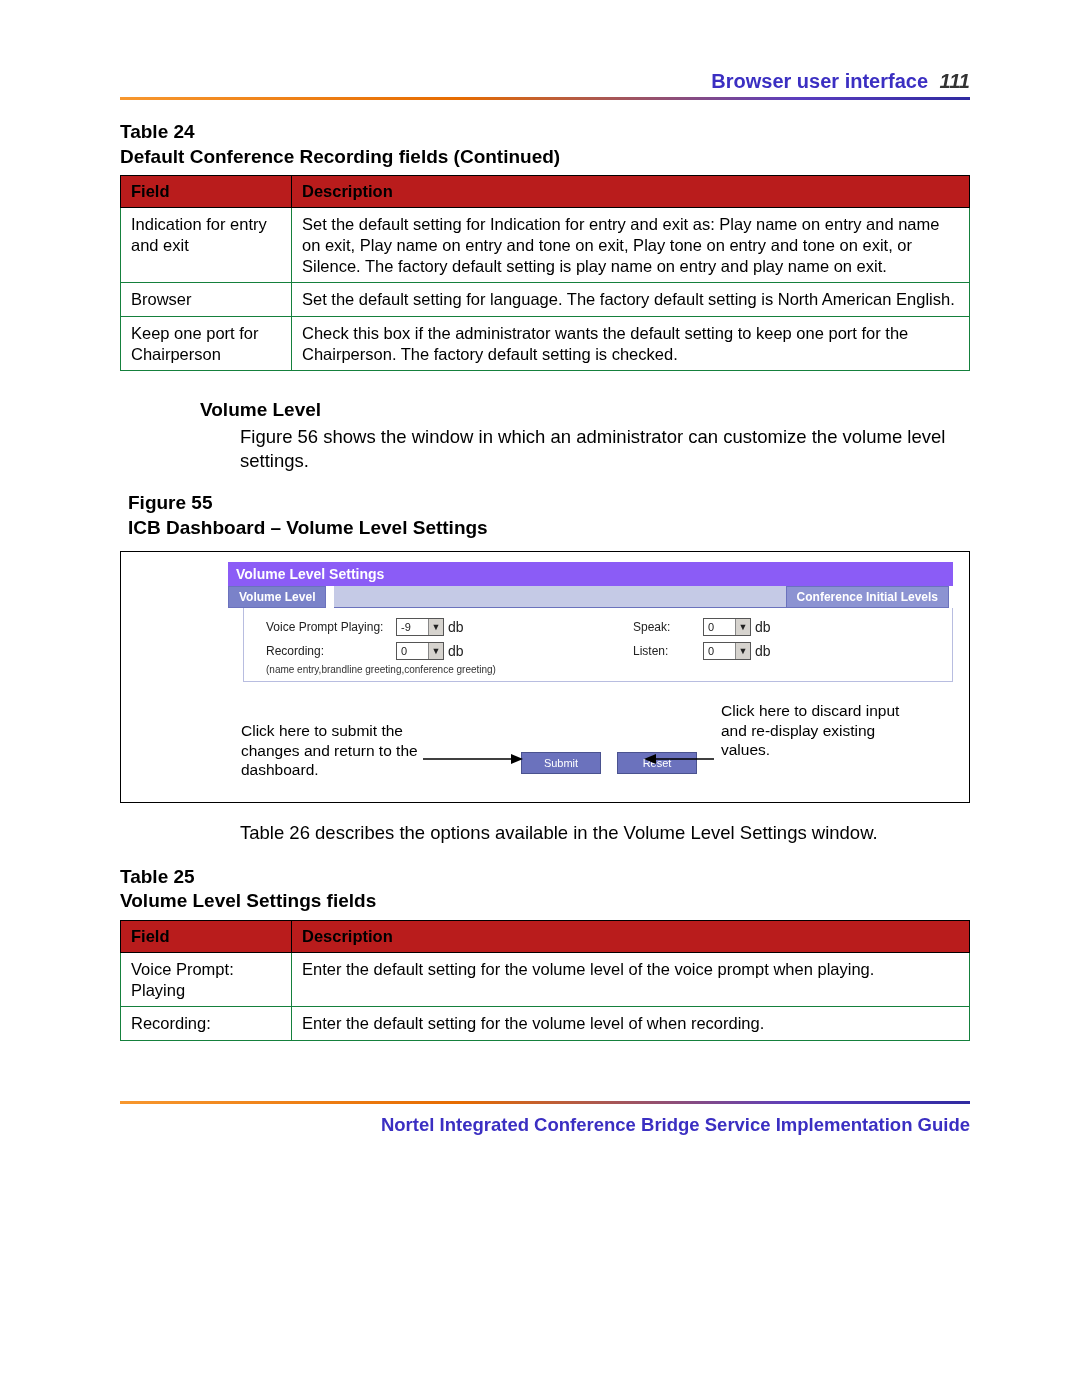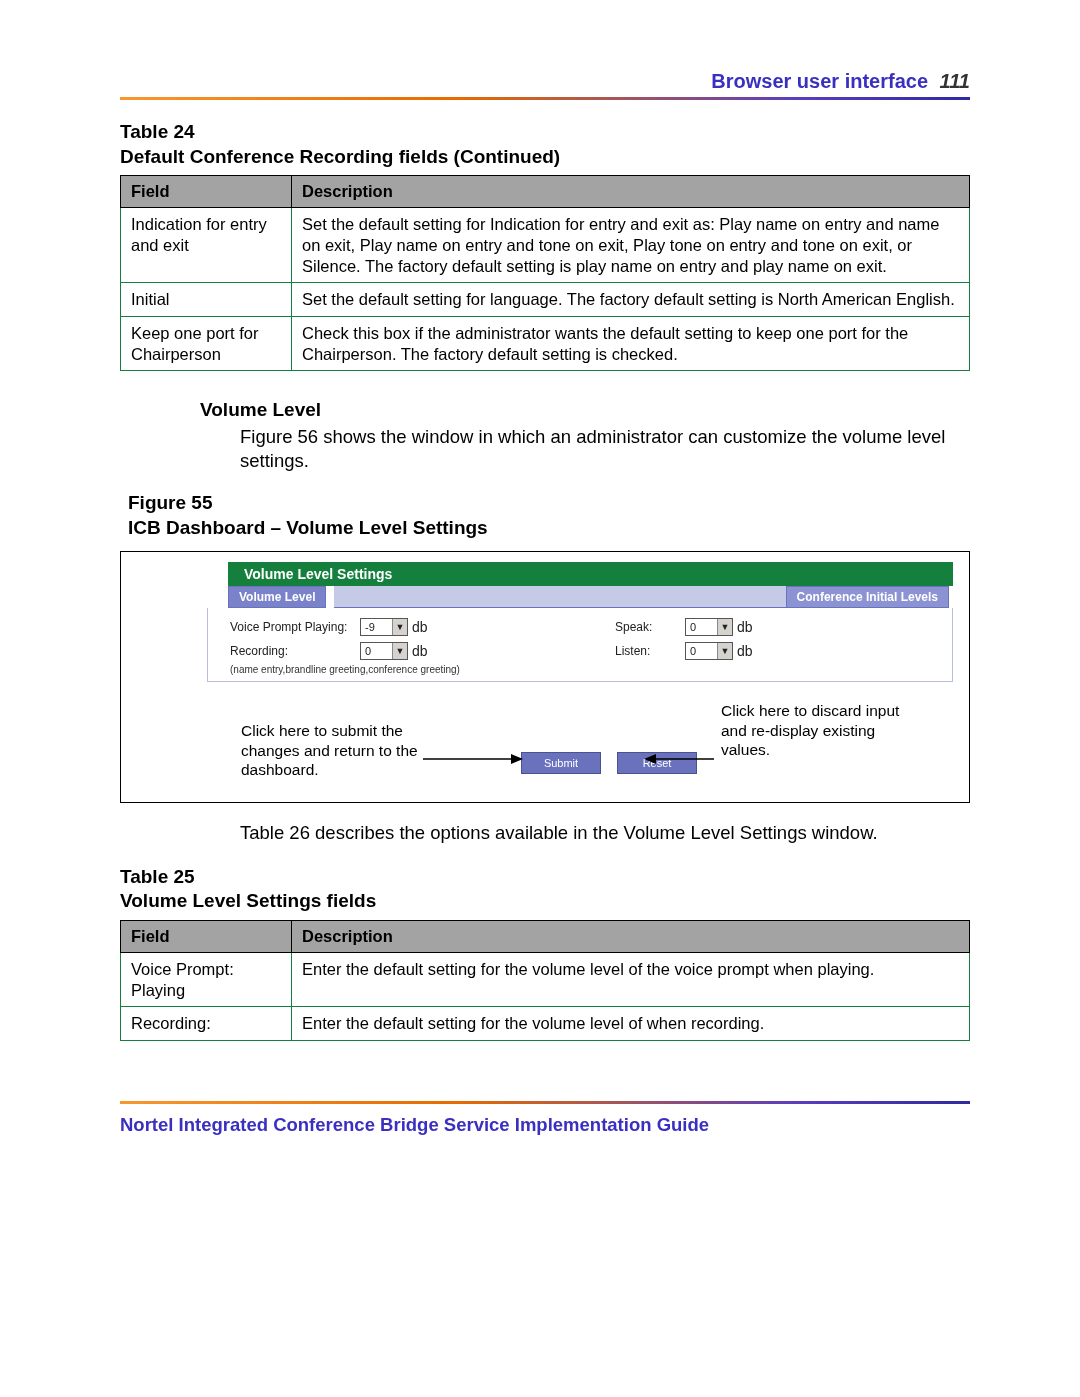--- a/index.html
+++ b/index.html
@@ -36,21 +36,21 @@
     margin: 10px 0 6px 0;
     line-height: 1.3;
   }
   table.fields {
     width: 100%;
     border-collapse: collapse;
     font-size: 16.5px;
     margin-bottom: 28px;
   }
   table.fields th {
-    background: #a3a3a3;
+    background: #b91c1c;
     color: #000;
     text-align: left;
     font-weight: bold;
     padding: 6px 10px;
     border: 1px solid #000;
   }
   table.fields td {
     border: 1px solid #15803d;
     padding: 6px 10px;
     vertical-align: top;
@@ -82,47 +82,47 @@
   
   .figure-box {
     border: 1px solid #000;
     padding: 10px 12px 30px 12px;
     margin: 0 0 10px 0;
     position: relative;
     height: 210px;
     box-sizing: content-box;
   }
   .panel-title {
-    background: #15803d;
+    background: #8b5cf6;
     color: #fff;
     font-family: Verdana, Arial, sans-serif;
     font-weight: bold;
     font-size: 14px;
-    padding: 4px 16px;
+    padding: 4px 8px;
     margin-left: 95px;
     margin-right: 4px;
   }
   .tabs-row {
     display: flex;
     margin-left: 95px;
     font-family: Verdana, Arial, sans-serif;
     font-size: 12px;
   }
   .tab {
     background: #8c93d2;
     color: #fff;
     font-weight: bold;
     padding: 3px 10px;
     margin-right: 8px;
     border: 1px solid #6b72bd;
   }
   .tab.sel { background: #7a82c9; }
   .tab-spacer { flex: 1; background: #c5cae6; border-bottom: 1px solid #6b72bd; }
   .panel-body {
-    margin-left: 74px;
+    margin-left: 110px;
     margin-right: 4px;
     border: 1px solid #b8bde0;
     border-top: none;
     padding: 10px 12px 6px 22px;
     font-family: Verdana, Arial, sans-serif;
     font-size: 12px;
     color: #222;
     background: #fff;
     display: flex;
     gap: 60px;
@@ -188,21 +188,21 @@
 
   svg.arrow-svg { position: absolute; overflow: visible; }
 
   .footer-rule {
     height: 3px;
     background: linear-gradient(to right, #f7972e, #e66b00 40%, #5a3dbf 80%, #2f2aa0);
     margin-top: 60px;
     margin-bottom: 10px;
   }
   .footer-title {
-    text-align: left;
+    text-align: right;
     color: #3b2fc2;
     font-weight: bold;
     font-size: 18.5px;
   }
 </style>
 </head>
 <body>
 
 <div class="page">
 
@@ -220,21 +220,21 @@
     <tbody>
         <tr>
       <th class="fcol">Field</th>
       <th>Description</th>
     </tr>
     <tr>
       <td class="fcol">Indication for entry and exit</td>
       <td>Set the default setting for Indication for entry and exit as: Play name on entry and name on exit, Play name on entry and tone on exit, Play tone on entry and tone on exit, or Silence. The factory default setting is play name on entry and play name on exit.</td>
     </tr>
     <tr>
-      <td class="fcol">Initial</td>
+      <td class="fcol">Browser</td>
       <td>Set the default setting for language. The factory default setting is North American English.</td>
     </tr>
     <tr>
       <td class="fcol">Keep one port for Chairperson</td>
       <td>Check this box if the administrator wants the default setting to keep one port for the Chairperson. The factory default setting is checked.</td>
     </tr>
   </tbody>
     </table>
 
   <div class="section-heading">Volume Level</div>

